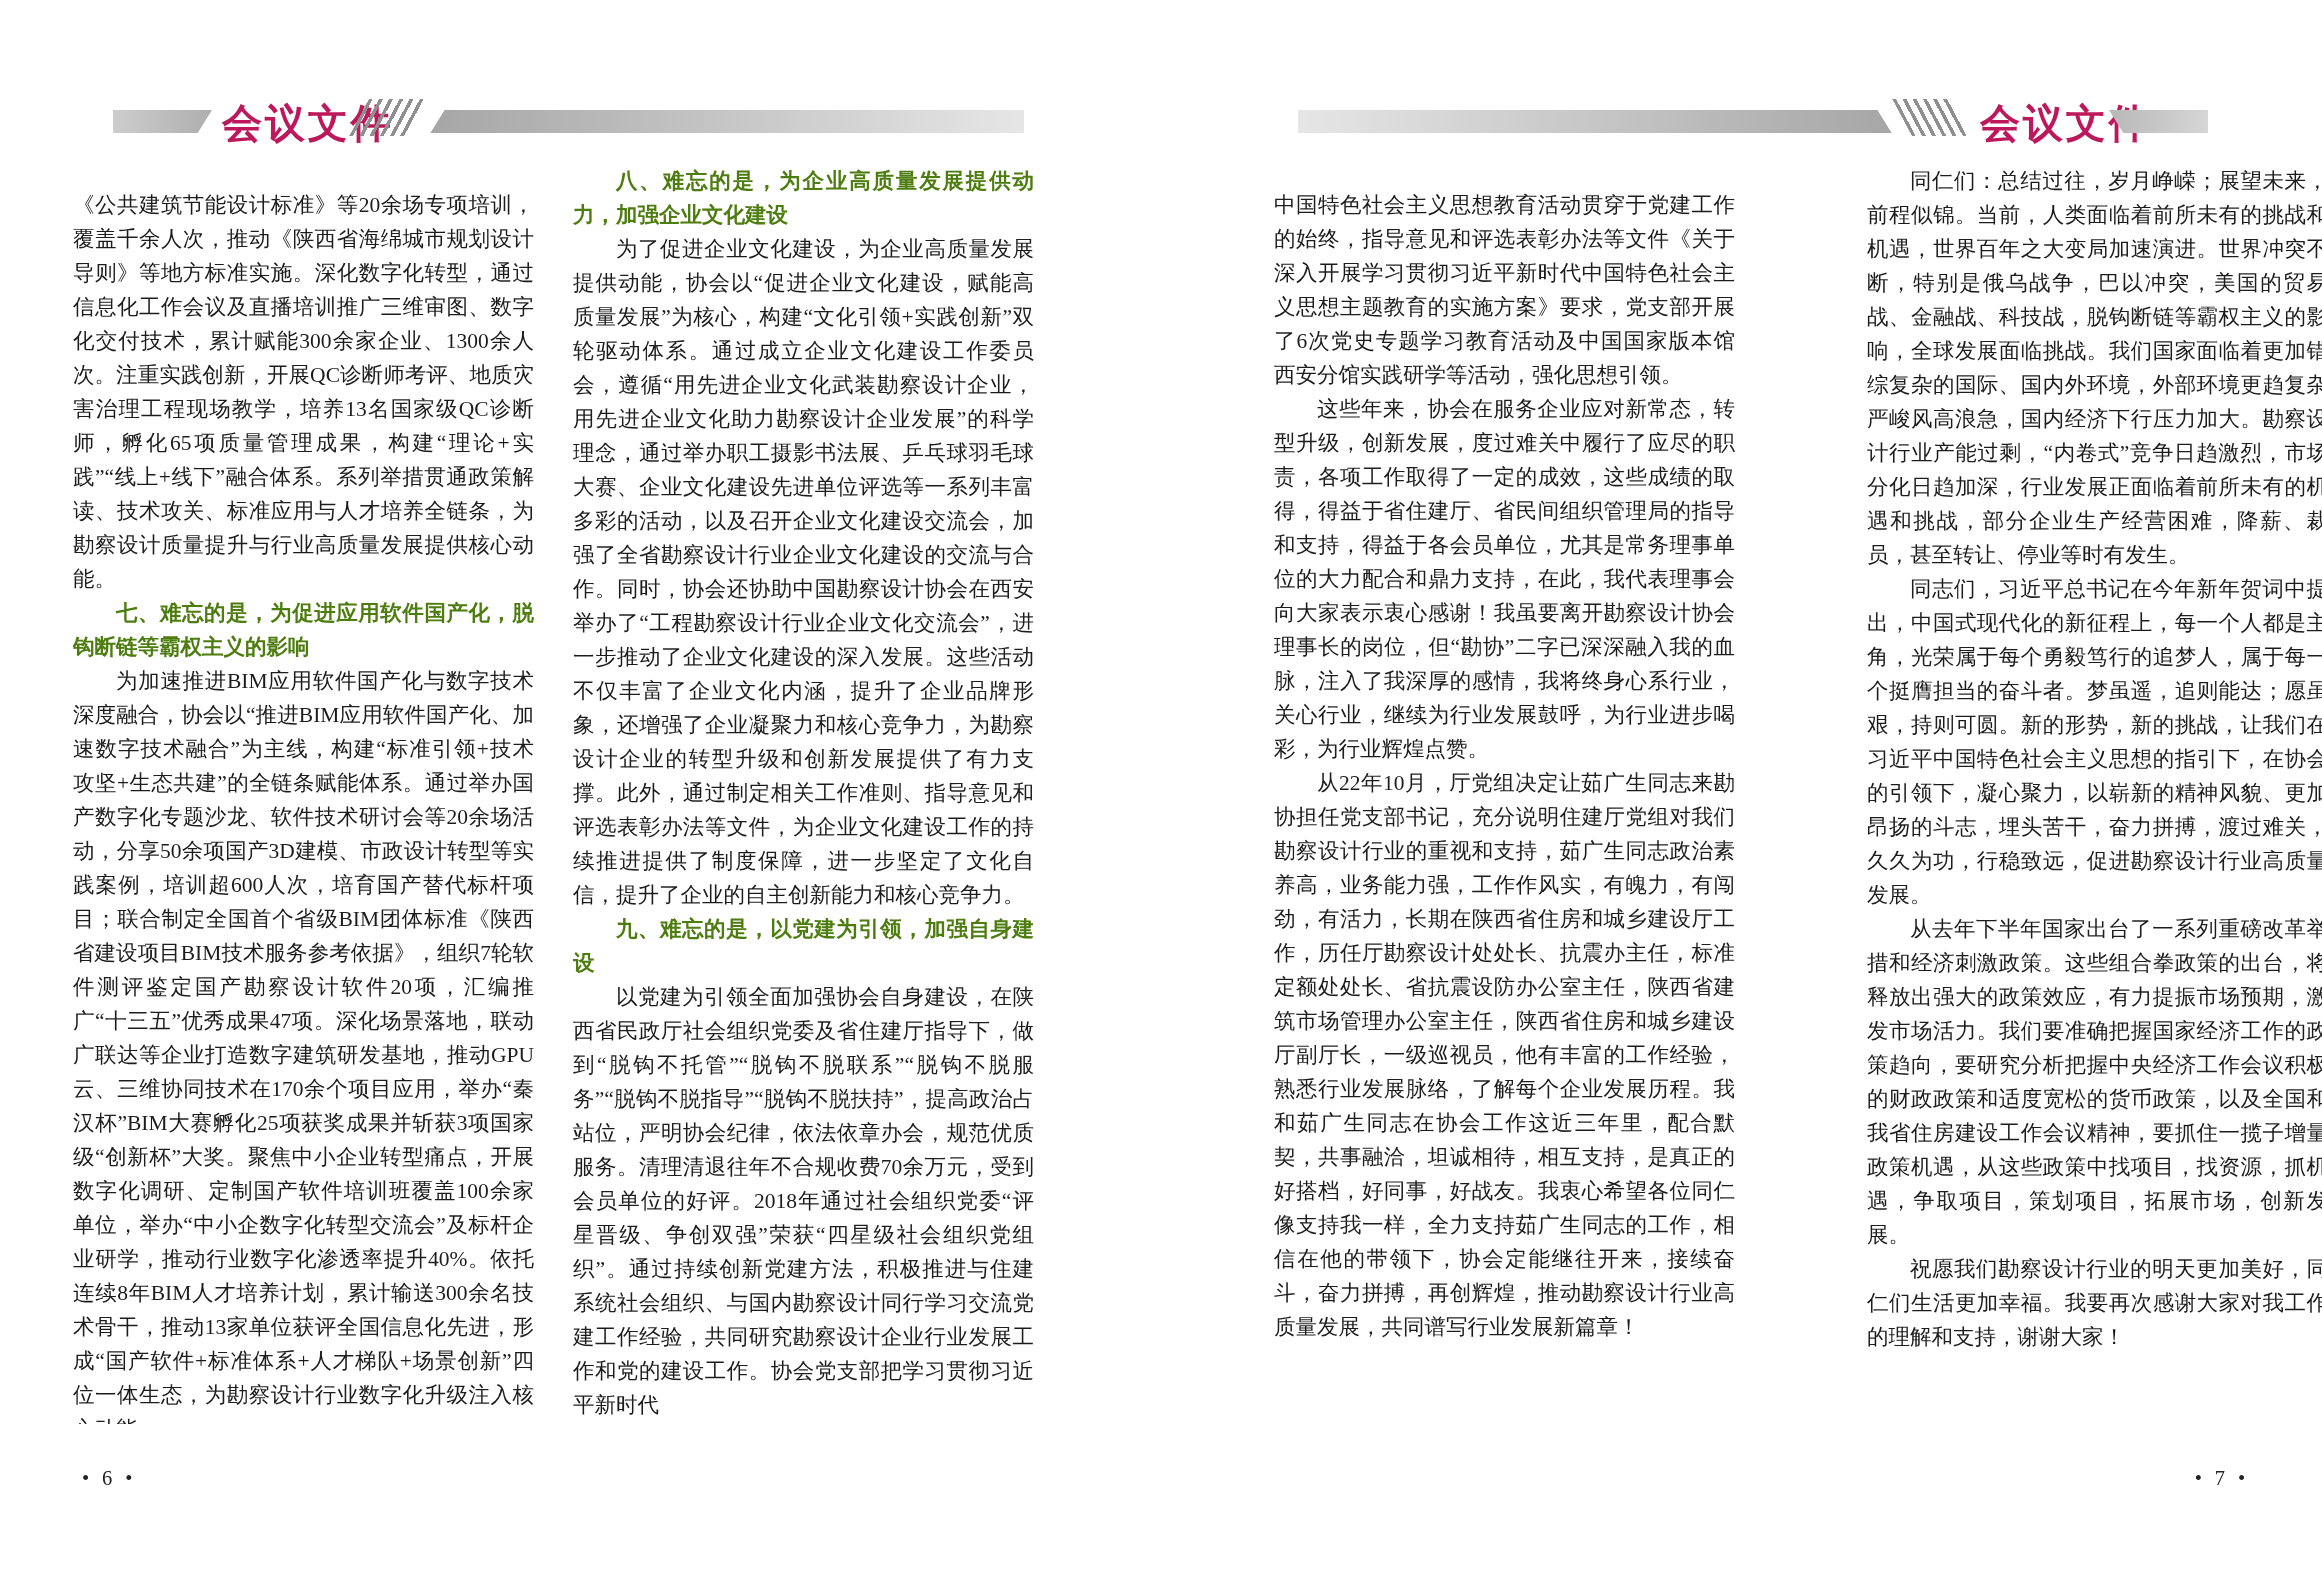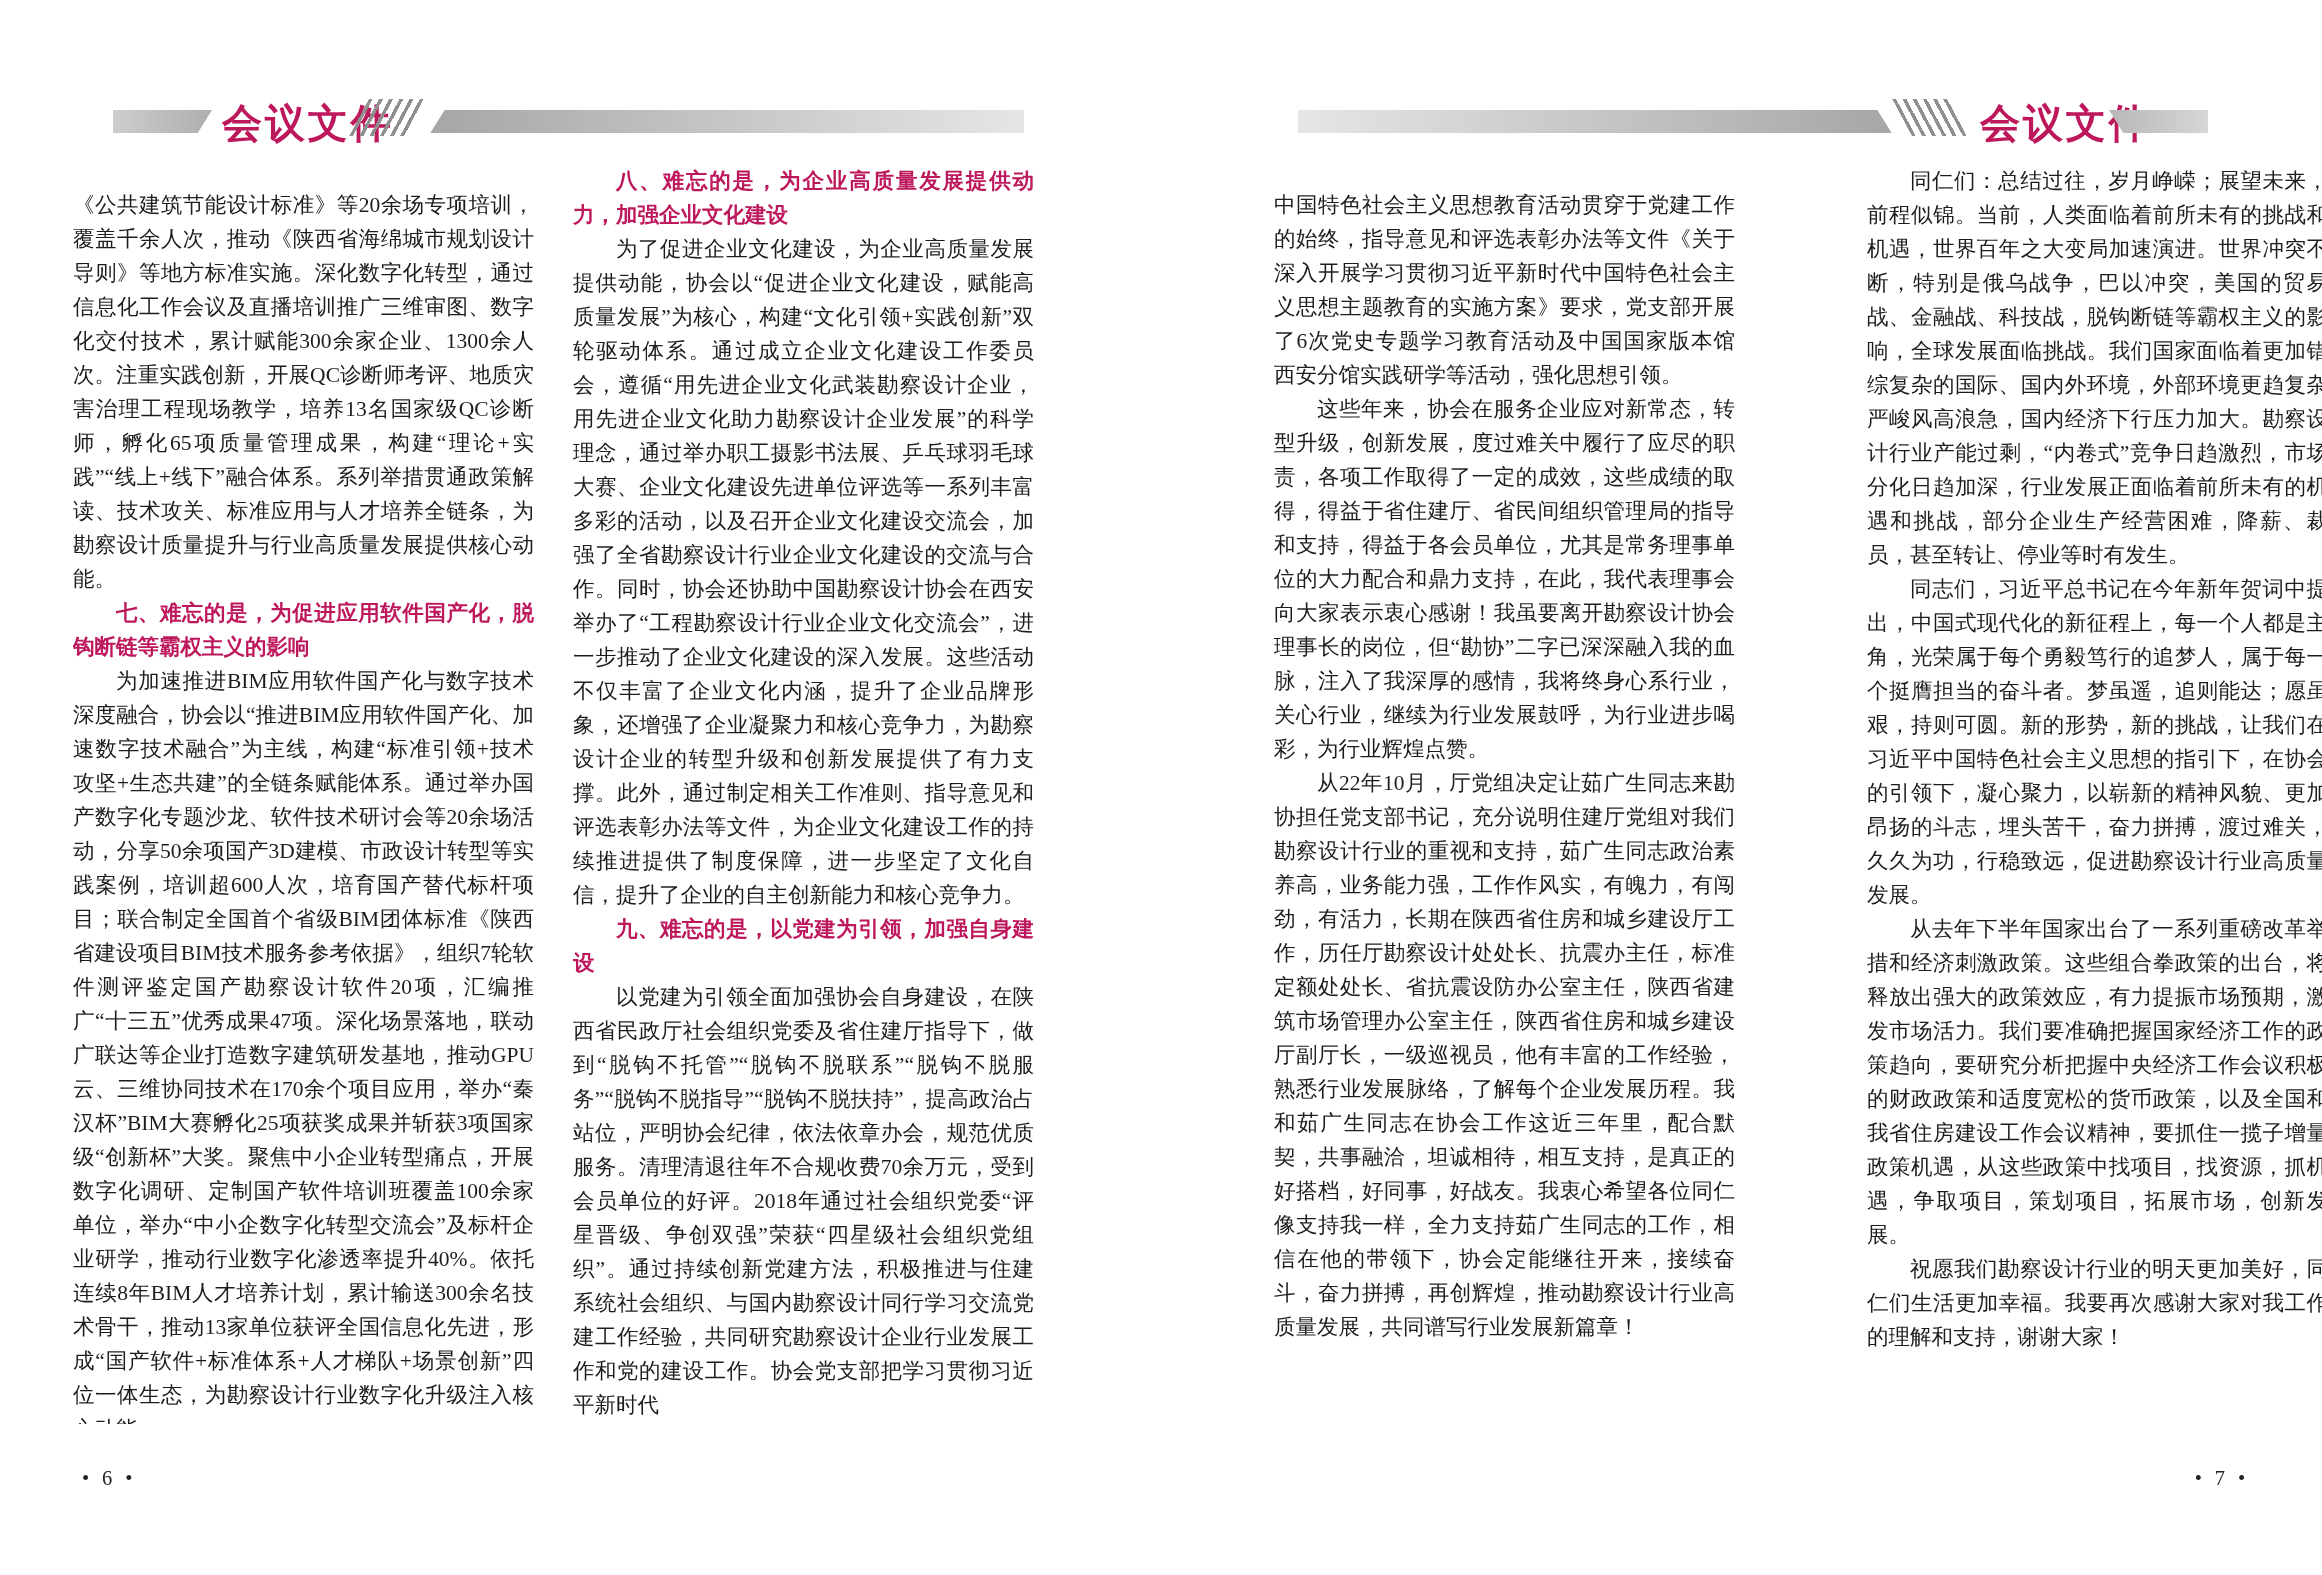--- a/index.html
+++ b/index.html
@@ -69,21 +69,21 @@
   .col p, .col h3 { margin: 0; padding: 0; }
   .para        { text-indent: 2em; }
   .para.cont   { text-indent: 0; margin-top: 24px; }
   .heading {
     font-family: "Liberation Sans", "DejaVu Sans", sans-serif;
     font-weight: 700;
     font-size: 21.5px;
     line-height: 34px;
     text-indent: 2em;
     text-align: justify;
-    color: #be185d;
+    color: #4d7c0f;
   }
 
   
   .pagenum {
     top: 1467px;
     font-size: 20.5px;
     letter-spacing: 3.9px;
     color: #222;
     font-family: "Liberation Serif", "DejaVu Serif", serif;
   }

